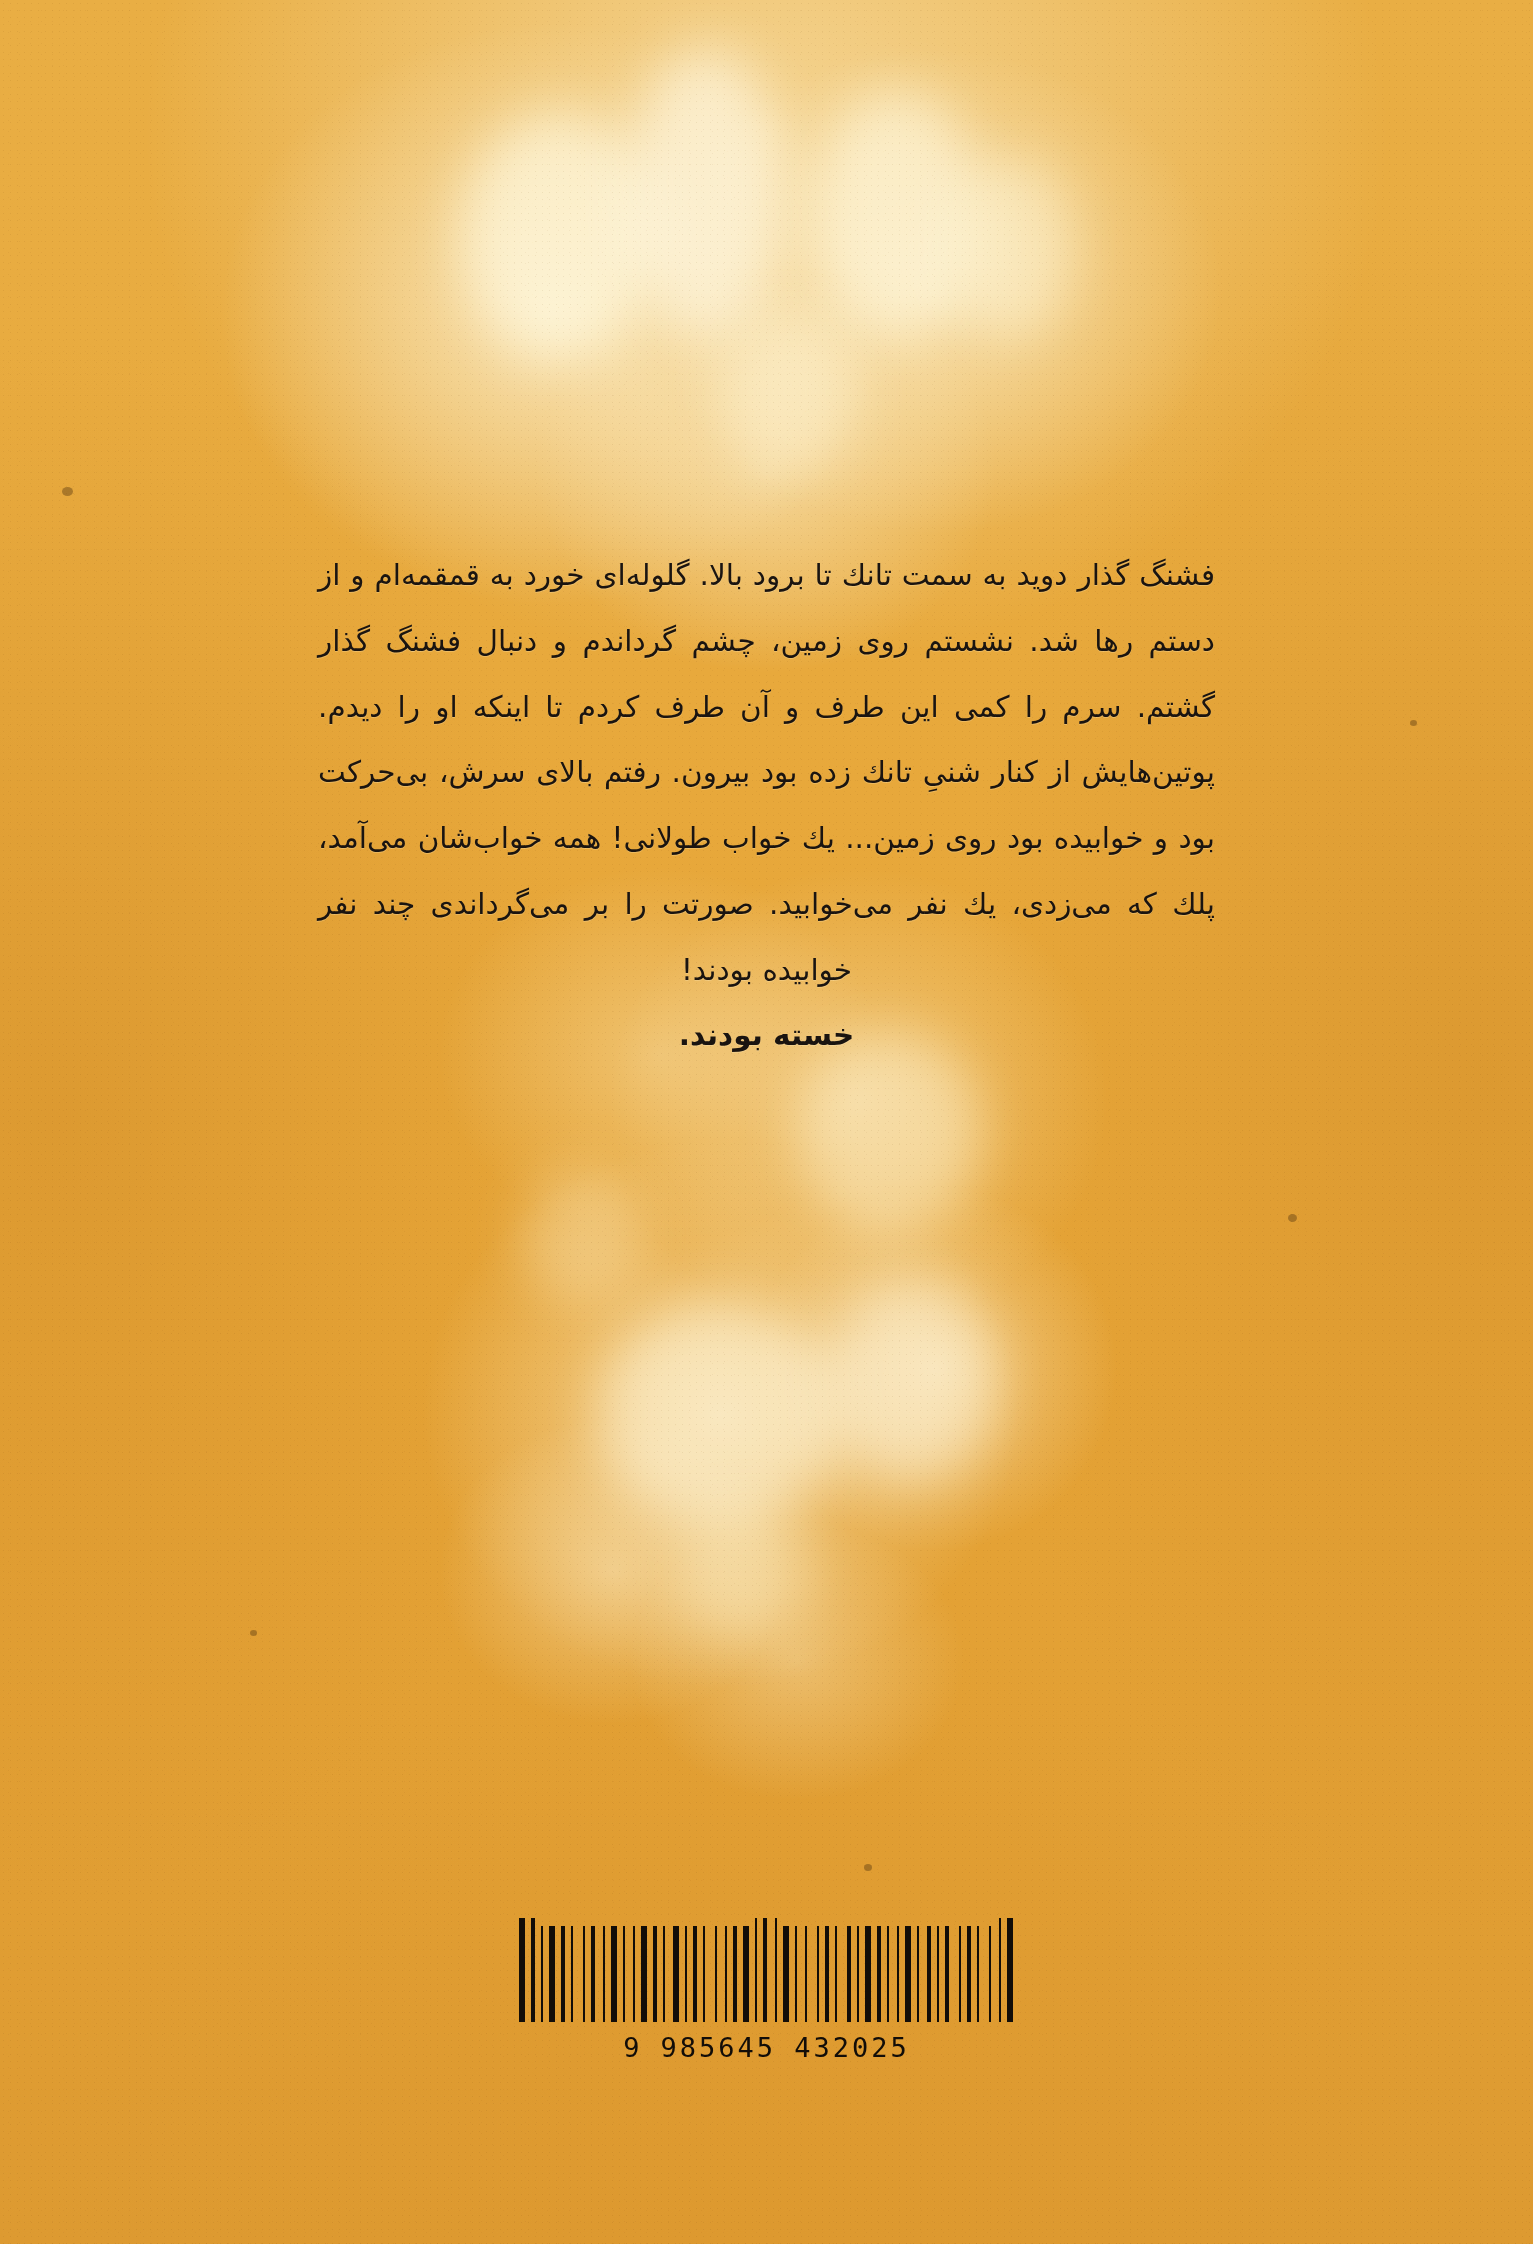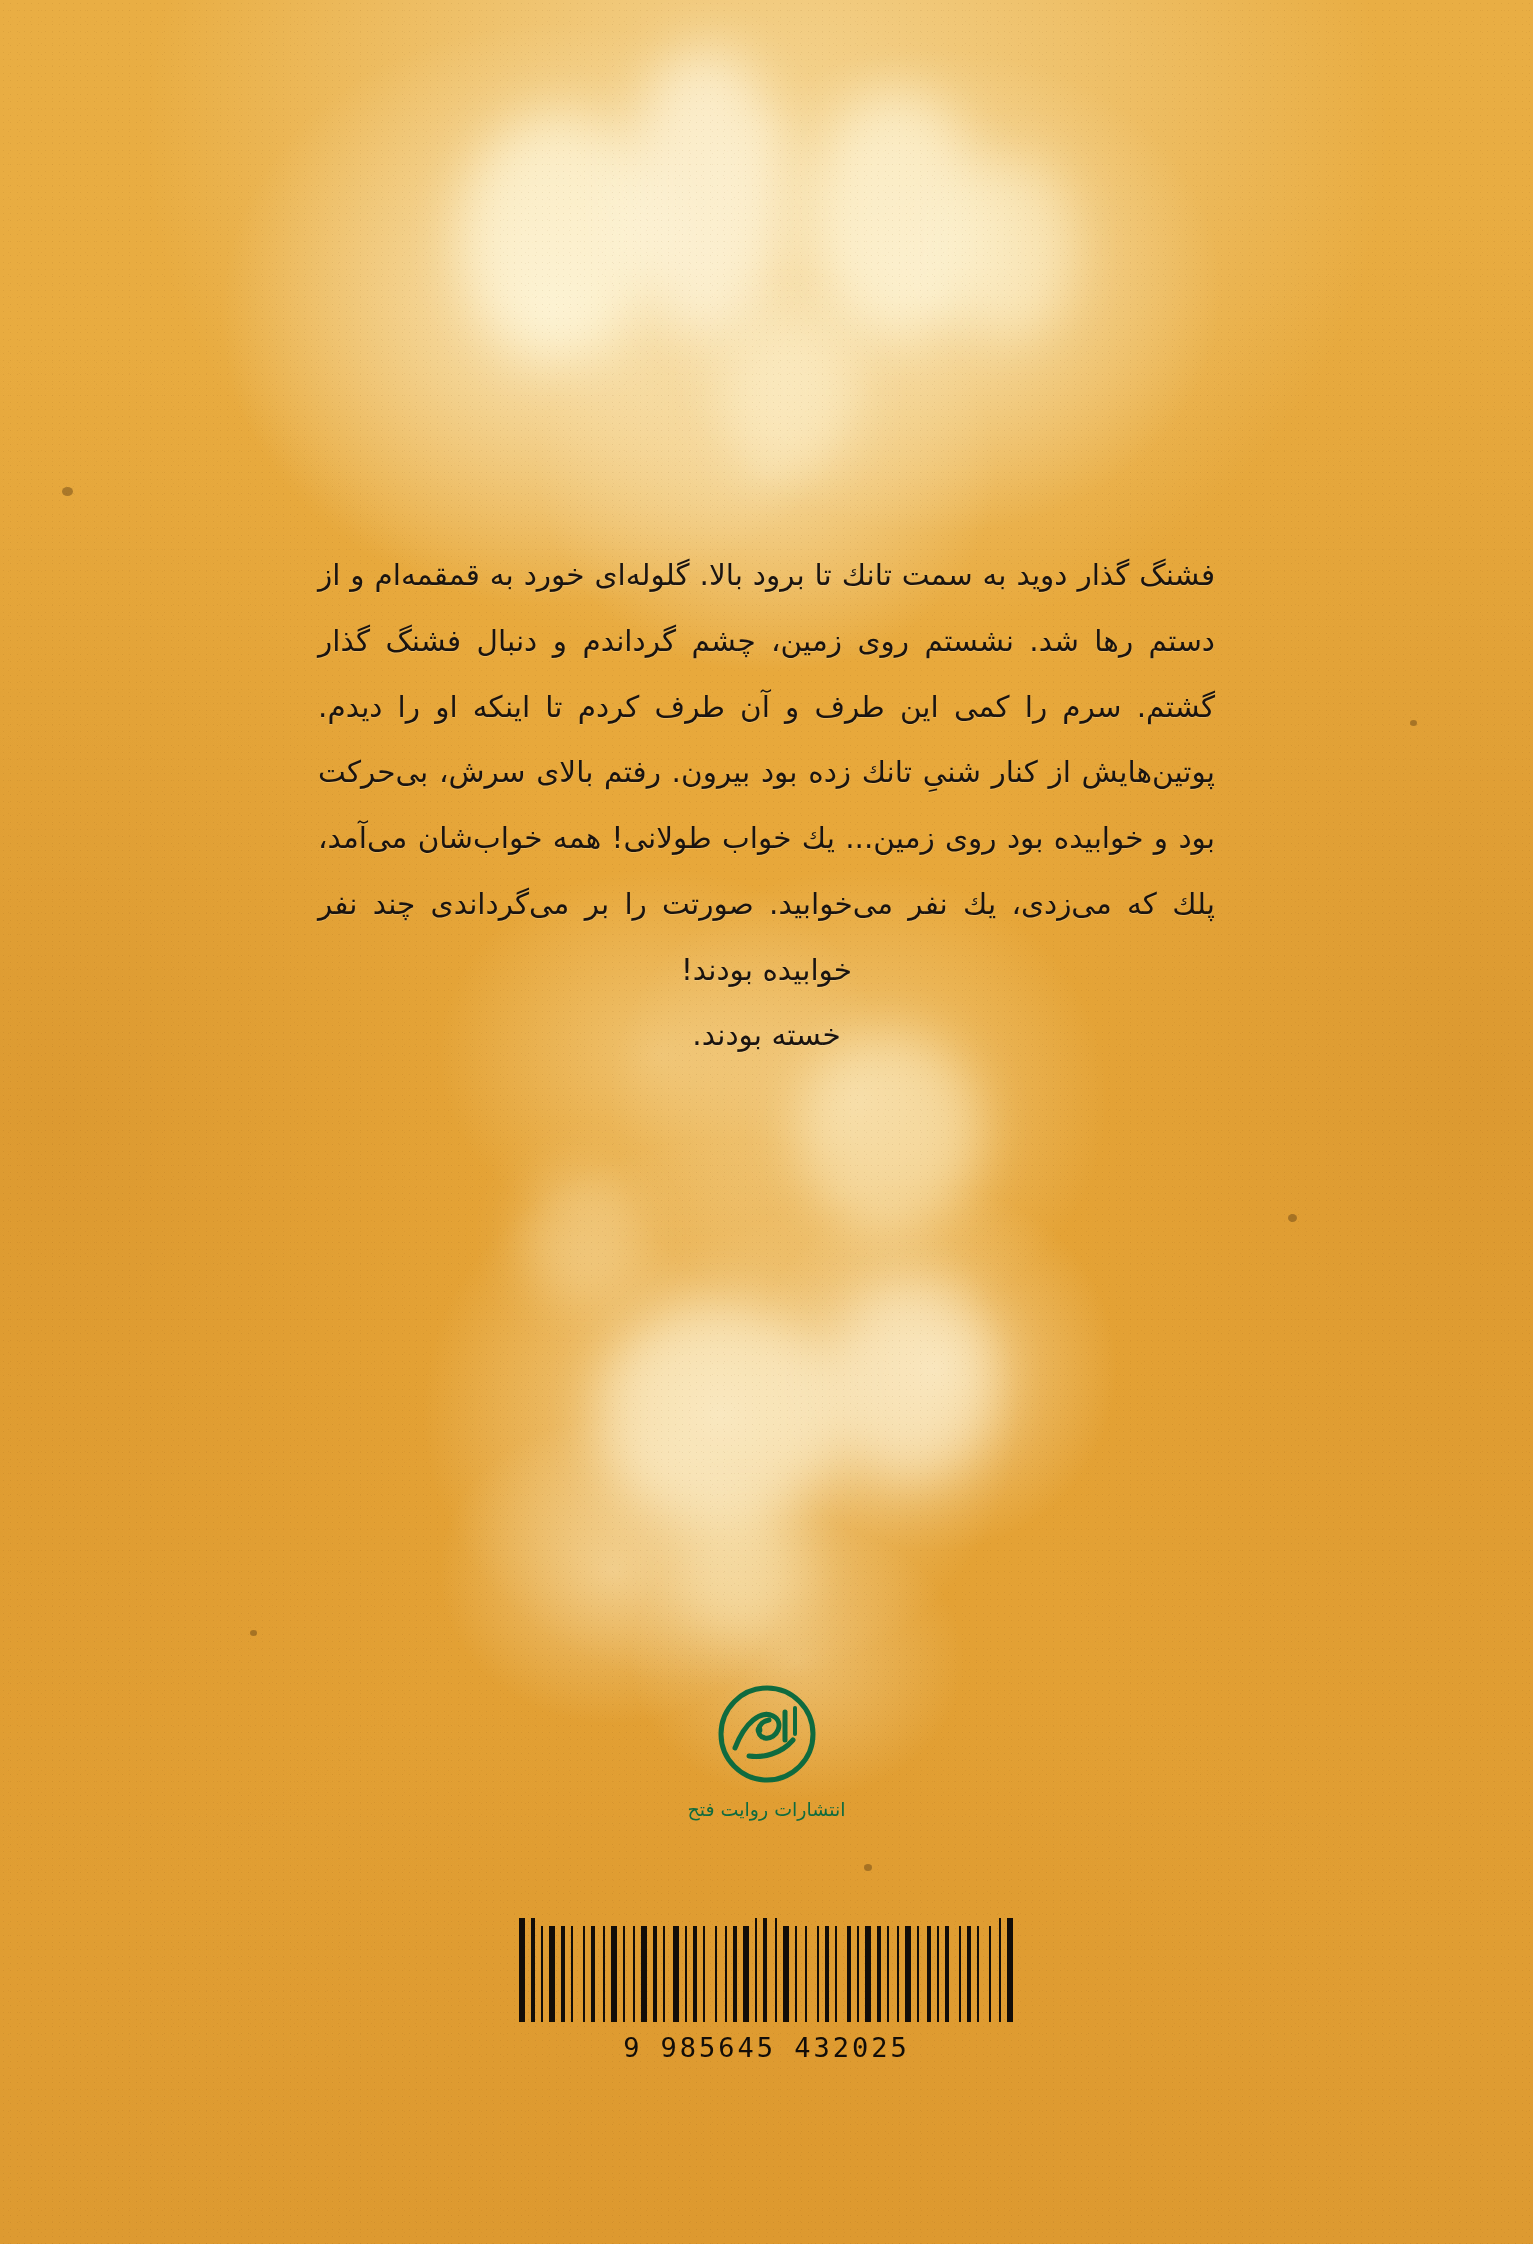--- a/index.html
+++ b/index.html
@@ -94,20 +94,21 @@
     letter-spacing: 0.2px;
     text-shadow: 0 1px 0 rgba(255,240,200,0.25);
   }
   .blurb p {
     margin: 0;
   }
   .blurb .last-line {
     display: block;
     text-align: center;
     text-align-last: center;
+    font-weight: bold;
   }
 
   
   .logo-wrap {
     position: absolute;
     left: 0;
     right: 0;
     top: 1682px;
     display: flex;
     flex-direction: column;
@@ -181,33 +182,20 @@
   <div class="speck" style="left:1288px;top:1214px; width:9px;  height:8px;"></div>
   <div class="speck" style="left:864px; top:1864px; width:8px;  height:7px;"></div>
   <div class="speck" style="left:250px; top:1630px; width:7px;  height:6px;"></div>
   <div class="speck" style="left:1410px;top:720px;  width:7px;  height:6px;"></div>
 
   <div class="blurb">
     <p>فشنگ گذار دوید به سمت تانك تا برود بالا. گلوله‌ای خورد به قمقمه‌ام و از دستم رها شد. نشستم روی زمین، چشم گرداندم و دنبال فشنگ گذار گشتم. سرم را کمی این طرف و آن طرف کردم تا اینکه او را دیدم. پوتین‌هایش از کنار شنیِ تانك زده بود بیرون. رفتم بالای سرش، بی‌حرکت بود و خوابیده بود روی زمین... یك خواب طولانی! همه خواب‌شان می‌آمد، پلك كه می‌زدی، یك نفر می‌خوابید. صورتت را بر می‌گرداندی چند نفر خوابیده بودند!</p>
     <span class="last-line">خسته بودند.</span>
   </div>
 
-  <div class="logo-wrap">
-    <div class="logo-mark">
-      <svg viewBox="0 0 104 104" width="104" height="104" aria-hidden="true">
-        <circle cx="52" cy="52" r="46" fill="none" stroke="#0f6b3f" stroke-width="5"></circle>
-        <path d="M20 66 C30 40, 46 28, 58 34 C70 40, 62 58, 50 56 C40 54, 42 40, 54 38" fill="none" stroke="#0f6b3f" stroke-width="5" stroke-linecap="round"></path>
-        <path d="M34 74 C48 76, 66 72, 78 58" fill="none" stroke="#0f6b3f" stroke-width="5" stroke-linecap="round"></path>
-        <path d="M70 30 L70 58" stroke="#0f6b3f" stroke-width="5" stroke-linecap="round"></path>
-        <path d="M80 26 L80 52" stroke="#0f6b3f" stroke-width="4" stroke-linecap="round"></path>
-        <circle cx="44" cy="48" r="3.4" fill="#0f6b3f"></circle>
-      </svg>
-    </div>
-    <div class="logo-caption">انتشارات روایت فتح</div>
-  </div>
 
   <div class="barcode-wrap">
     <div class="barcode" id="barcode">
         <div class="bar" style="width: 6px; background: rgb(18, 13, 8); height: 104px;"></div>
         <div class="bar" style="width: 2px; background: transparent; height: 104px;"></div>
         <div class="bar" style="width: 2px; background: rgb(18, 13, 8); height: 104px;"></div>
         <div class="bar" style="width: 4px; background: transparent; height: 96px;"></div>
         <div class="bar" style="width: 2px; background: rgb(18, 13, 8); height: 96px;"></div>
         <div class="bar" style="width: 6px; background: transparent; height: 96px;"></div>
         <div class="bar" style="width: 2px; background: rgb(18, 13, 8); height: 96px;"></div>

